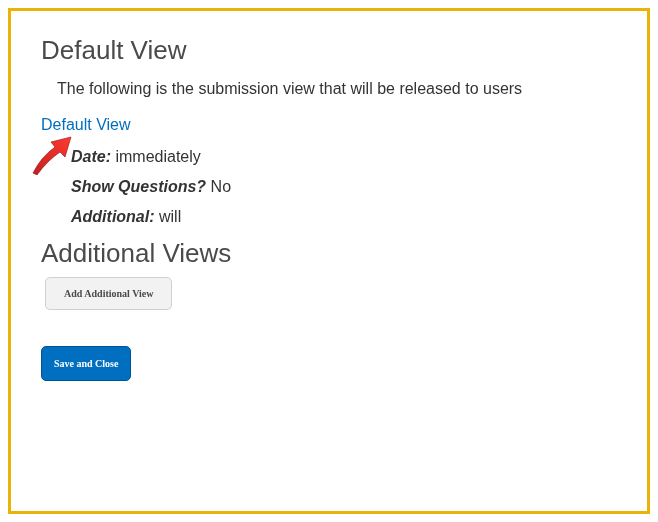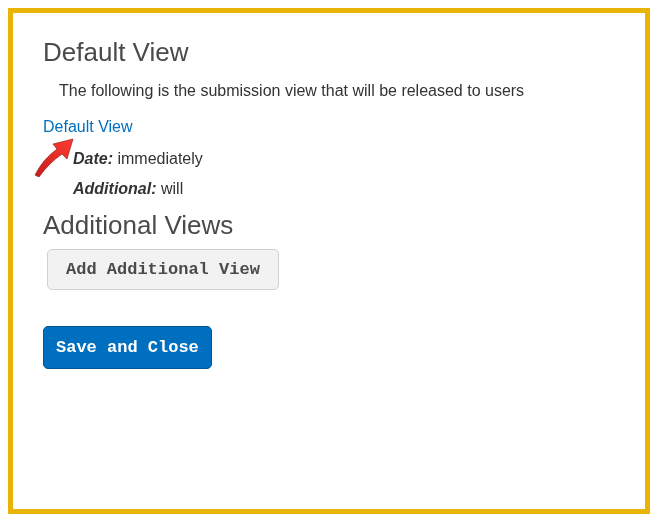--- a/index.html
+++ b/index.html
@@ -8,21 +8,21 @@
       padding: 0;
     }
     body {
       font-family: -apple-system, BlinkMacSystemFont, "Segoe UI", Helvetica, Arial, sans-serif;
       background: #fff;
       width: 658px;
       height: 522px;
       padding: 8px;
     }
     .panel {
-      border: 5px solid #eab308;
+      border: 3px solid #eab308;
       padding: 24px 30px 36px 30px;
       height: 100%;
       position: relative;
     }
     .heading-1 {
       font-size: 26px;
       font-weight: 400;
       color: #4a4a4a;
       margin-bottom: 14px;
     }
@@ -54,27 +54,27 @@
     }
     .heading-2 {
       font-size: 26px;
       font-weight: 400;
       color: #4a4a4a;
       margin-bottom: 8px;
       margin-top: 4px;
     }
     .btn {
       display: inline-block;
-      font-size: 17px;
+      font-size: 10px;
       font-weight: 600;
       padding: 10px 18px;
       border-radius: 5px;
       cursor: pointer;
       border: 1px solid transparent;
-      font-family: Liberation Mono, monospace;
+      font-family: Liberation Serif, serif;
     }
     .btn-secondary {
       background: #f2f2f2;
       color: #4a4a4a;
       border: 1px solid #d0d0d0;
       margin-left: 4px;
       margin-bottom: 36px;
     }
     .btn-primary {
       background: #006fbf;
@@ -110,20 +110,23 @@
 
   <p class="description">The following is the submission view that will be released to users</p>
 
   <a class="link">Default View</a>
 
   <div class="details">
     <div class="detail-row">
       <span class="label-strong">Date:</span><span> immediately</span>
     </div>
     <div class="detail-row">
+      <span class="label-strong">Show Questions?</span><span> No</span>
+    </div>
+    <div class="detail-row">
       <span class="label-strong">Additional:</span><span> will</span>
     </div>
   </div>
 
   <h2 class="heading-2">Additional Views</h2>
 
   <button class="btn btn-secondary">Add Additional View</button>
 
   <div>
     <button class="btn btn-primary">Save and Close</button>

